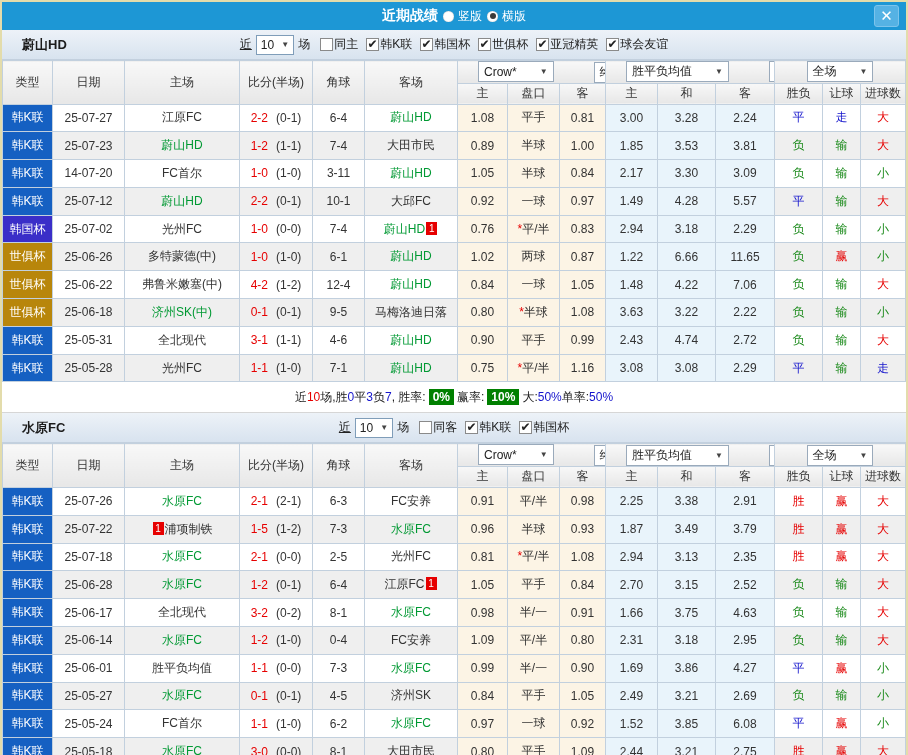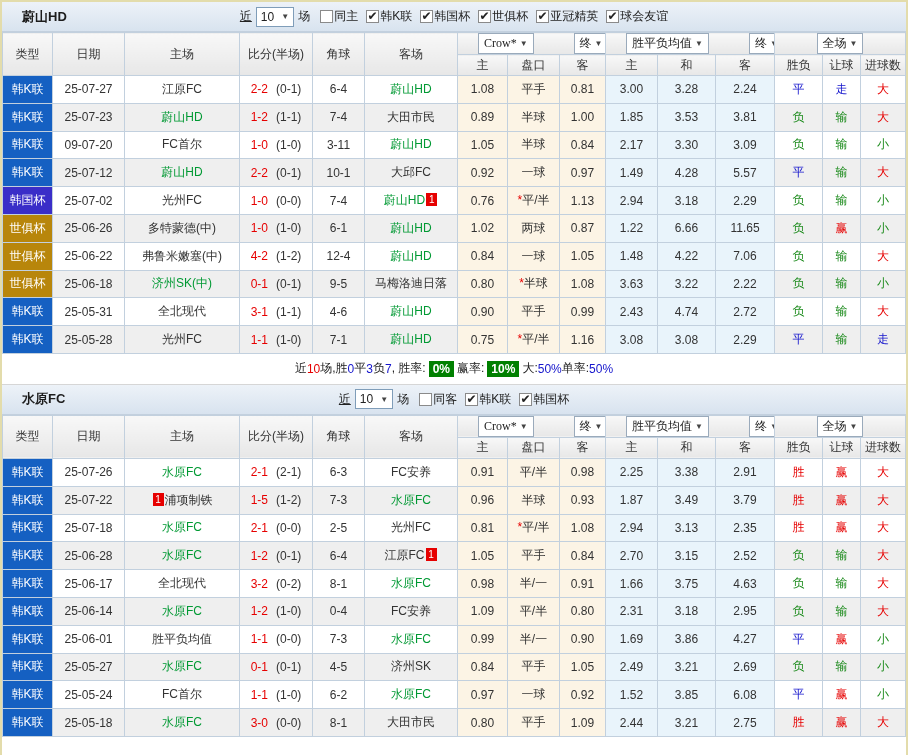--- a/index.html
+++ b/index.html
@@ -18,21 +18,21 @@
   .near{text-decoration:underline;cursor:pointer;}
   .msel{display:inline-flex;align-items:center;border:1px solid #7f9db9;background:#fff;height:18px;padding:0 4px;margin:0 4px;gap:7px;cursor:pointer;}
   .arr{font-size:8px;color:#444;}
   .glbl{margin-right:2px;}
   .cbx{display:inline-block;box-sizing:border-box;width:13px;height:13px;border:1px solid #8a8a8a;background:#fff;font-size:12px;line-height:11px;text-align:center;margin:0 1px 0 8px;color:#222;cursor:pointer;}
   
   table{width:100%;border-collapse:collapse;table-layout:fixed;font-size:12px;}
   th,td{border:1px solid #c2d0de;text-align:center;padding:0;overflow:hidden;white-space:nowrap;}
   thead tr{height:21px;}
   thead th{font-weight:normal;color:#333;background:linear-gradient(#f8f8f8,#e7e7e7);}
-  .dd{display:inline-flex;align-items:center;gap:3px;border:1px solid #9aaabb;background:#fff;height:19px;padding:0 5px;margin:0 20px;color:#222;cursor:pointer;font-family:Liberation Serif, serif;}
+  .dd{display:inline-flex;align-items:center;gap:23px;border:1px solid #9aaabb;background:#fff;height:19px;padding:0 5px;margin:0 20px;color:#222;cursor:pointer;}
   tbody tr{height:27.8px;}
   tbody td{background:#fff;color:#333;}
   tr.alt td{background:#efefef;}
   tbody td.c-odds{background:#fcf4e5 !important;}
   tbody td.c-avg{background:#e9f4fb !important;}
   .lg{color:#fff;}
   .tg{color:#009933;}
   .tn{color:#333;margin-top:45px;}
   .smain{color:#e60000;}
   .shalf{color:#333;padding-left:8px;}
@@ -40,20 +40,34 @@
   .rs{font-size:12px;}
   .bdg{display:inline-block;background:#e60000;color:#fff;font-size:10px;line-height:13px;min-width:9px;padding:0 1px;margin:0 1px;vertical-align:1px;}
   .footer{height:30px;display:flex;align-items:center;justify-content:center;font-size:12px;color:#222;background:#fff;border-bottom:1px solid #d6d6d6;}
   .pct{background:#008000;color:#fff;font-weight:bold;padding:1px 4px;margin:0 3px;}
 </style>
 </head>
 <body>
 
 <div id="app">
 
+  <div class="titlebar">
+    <span class="title">近期战绩</span>
+    <span class="radio-opt">
+      <span class="radio"></span>
+      <span>竖版</span>
+    </span>
+    <span class="radio-opt">
+      <span class="radio sel"></span>
+      <span>横版</span>
+    </span>
+    <div class="close-btn">
+      <span>✕</span>
+    </div>
+  </div>
 
   <div class="section">
     <div class="band">
       <span class="team">蔚山HD</span>
       <span class="filters">
           <span class="near">近</span>
           <span class="msel">
             <span>10</span>
             <span class="arr">▼</span>
           </span>
@@ -159,21 +173,21 @@
             <td class="c-odds">1.00</td>
             <td class="c-avg">1.85</td>
             <td class="c-avg">3.53</td>
             <td class="c-avg">3.81</td>
             <td class="rs" style="color: rgb(26, 138, 26);">负</td>
             <td class="rs" style="color: rgb(26, 138, 26);">输</td>
             <td class="rs" style="color: rgb(230, 0, 0);">大</td>
           </tr>
           <tr>
             <td class="lg" style="background: rgb(21, 96, 194);">韩K联</td>
-            <td class="dt">09-07-20</td>
+            <td class="dt">14-07-20</td>
             <td class="tc"><span class="tn">FC首尔</span></td>
             <td class="sc"><span class="smain">1-0</span><span class="shalf">(1-0)</span></td>
             <td class="cr">3-11</td>
             <td class="tc"><span class="tg">蔚山HD</span></td>
             <td class="c-odds">1.05</td>
             <td class="c-odds"><span>半球</span></td>
             <td class="c-odds">0.84</td>
             <td class="c-avg">2.17</td>
             <td class="c-avg">3.30</td>
             <td class="c-avg">3.09</td>
@@ -200,21 +214,21 @@
           </tr>
           <tr>
             <td class="lg" style="background: rgb(58, 46, 200);">韩国杯</td>
             <td class="dt">25-07-02</td>
             <td class="tc"><span class="tn">光州FC</span></td>
             <td class="sc"><span class="smain">1-0</span><span class="shalf">(0-0)</span></td>
             <td class="cr">7-4</td>
             <td class="tc"><span class="tg">蔚山HD</span><span class="bdg">1</span></td>
             <td class="c-odds">0.76</td>
             <td class="c-odds"><span class="ast">*</span><span>平/半</span></td>
-            <td class="c-odds">1.13</td>
+            <td class="c-odds">0.83</td>
             <td class="c-avg">2.94</td>
             <td class="c-avg">3.18</td>
             <td class="c-avg">2.29</td>
             <td class="rs" style="color: rgb(26, 138, 26);">负</td>
             <td class="rs" style="color: rgb(26, 138, 26);">输</td>
             <td class="rs" style="color: rgb(26, 138, 26);">小</td>
           </tr>
           <tr class="alt">
             <td class="lg" style="background: rgb(184, 134, 11);">世俱杯</td>
             <td class="dt">25-06-26</td>

